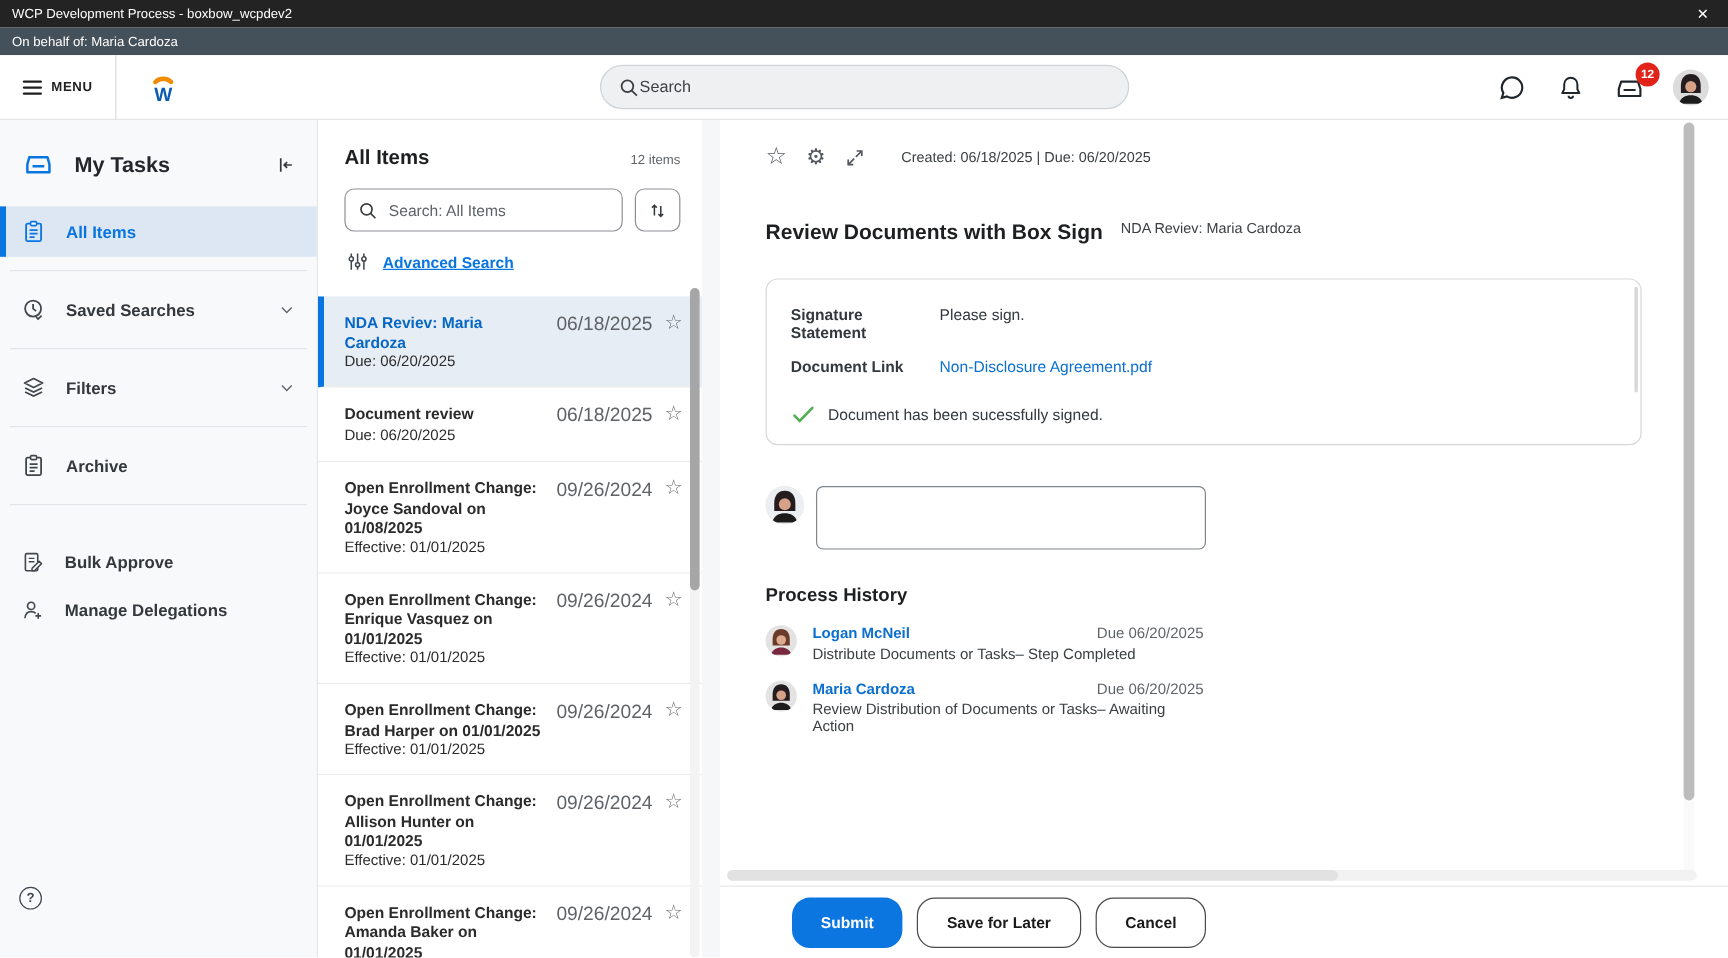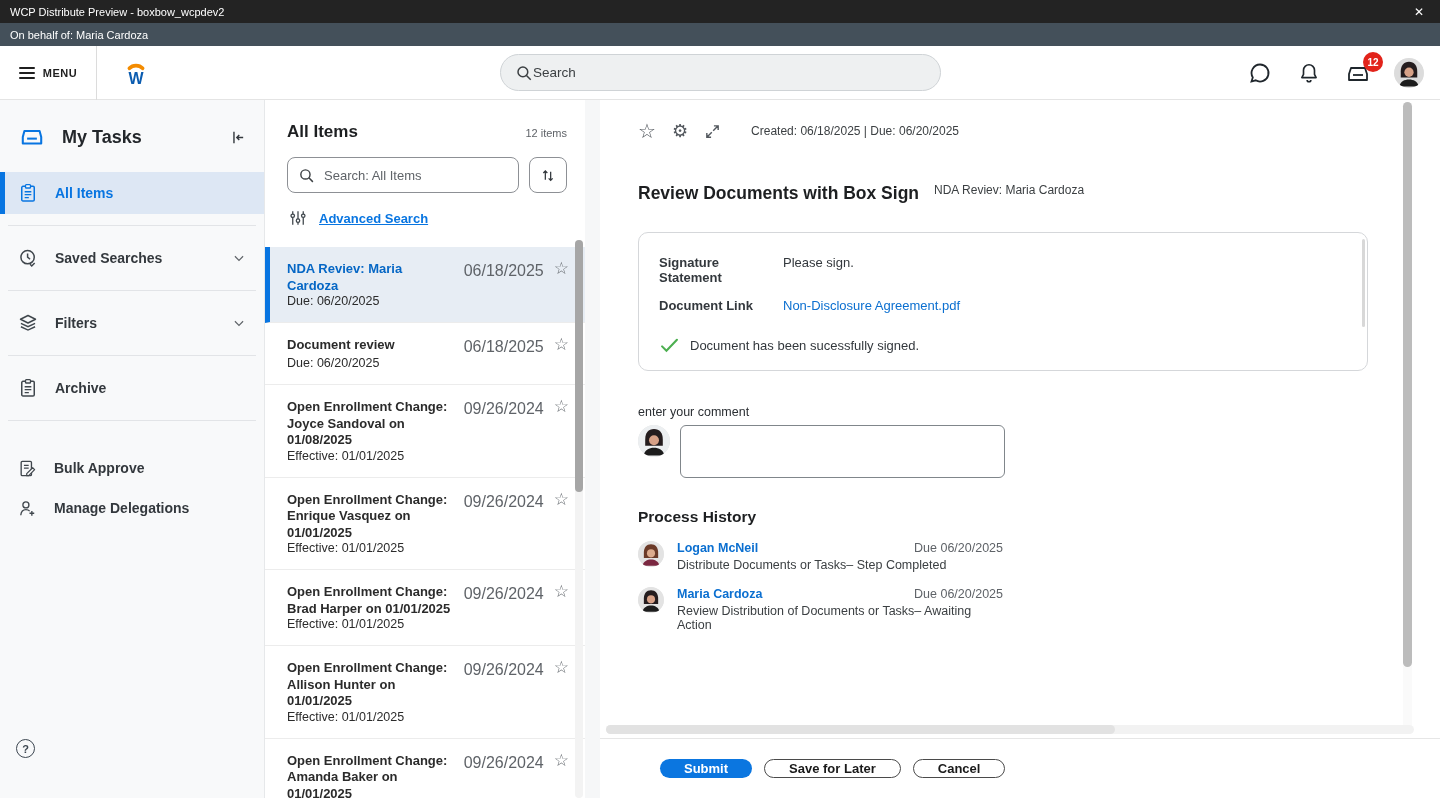--- a/index.html
+++ b/index.html
@@ -100,33 +100,33 @@
   .ph-text { flex:1; }
   .ph-row1 { display:flex; }
   .ph-name { font-size:12.5px; font-weight:bold; color:#0b6fd0; cursor:pointer; flex:1; }
   .ph-due { font-size:12.5px; color:#5f6368; }
   .ph-step { font-size:12.5px; color:#3c4043; margin-top:3px; }
   .d-vscroll { position:absolute; right:28px; top:2px; width:9px; height:628px; background:#fafafa; border-radius:5px; }
   .d-vthumb { position:absolute; top:0; width:9px; height:565px; background:#bcbcbc; border-radius:5px; }
   .d-hscroll { position:absolute; left:6px; right:26px; bottom:4px; height:9px; background:#f2f2f2; border-radius:5px; }
   .d-hthumb { position:absolute; left:0; top:0; width:63%; height:9px; background:#e2e2e2; border-radius:5px; }
   .detail-footer { height:60px; border-top:1px solid #e6e6e6; display:flex; align-items:center; padding-left:60px; gap:12px; background:#fff; }
-  .btn { height:19px; border-radius:15px; font-size:13px; font-weight:bold; font-family:"Liberation Sans", sans-serif; padding:0 24px; cursor:pointer; }
+  .btn { height:42px; border-radius:15px; font-size:13px; font-weight:bold; font-family:"Liberation Sans", sans-serif; padding:0 24px; cursor:pointer; }
   .btn-primary { background:#0b76e0; color:#fff; border:none; }
   .btn-secondary { background:#fff; color:#1a1a1a; border:1px solid #4a4a4a; }
 
   svg.ic { display:block; }
 </style>
 </head>
 <body>
 
 <div class="app">
 
   <div class="banner1">
-    <span>WCP Distribute Preview - boxbow_wcpdev2</span>
+    <span>WCP Development Process - boxbow_wcpdev2</span>
     <span class="spacer"></span>
     <span class="close">✕</span>
   </div>
   <div class="banner2">
     <span>On behalf of: Maria Cardoza</span>
   </div>
 
   <div class="topbar">
     <div class="menu-group">
       <span class="hamburger">
@@ -390,21 +390,20 @@
           <div class="signed-row">
             <svg class="ic" width="21" height="21" viewBox="0 0 24 24">
                 <path d="M3.5 13l5 5L20.5 5.5" fill="none" stroke="#4caf50" stroke-width="2.4" stroke-linecap="round"></path>
               </svg>
             <span class="signed-text">Document has been sucessfully signed.</span>
           </div>
           <div class="card-scroll"></div>
         </div>
 
         <div class="comment-sec">
-          <div class="comment-label">enter your comment</div>
           <div class="comment-row">
             <div class="avatar" style="width:32px;height:32px;">
               <svg viewBox="0 0 40 40">
                   <circle cx="20" cy="20" r="20" fill="#eceff1"></circle>
                   <path d="M20 5c-7 0-11 5-11 13v8h22v-8c0-8-4-13-11-13Z" fill="#241c1e"></path>
                   <circle cx="20" cy="19" r="6.2" fill="#d7a187"></circle>
                   <path d="M7 38c1.5-7 7-9.5 13-9.5S31.5 31 33 38Z" fill="#1c1c1c"></path>
                 </svg>
             </div>
             <textarea class="comment-box" style=""></textarea>

